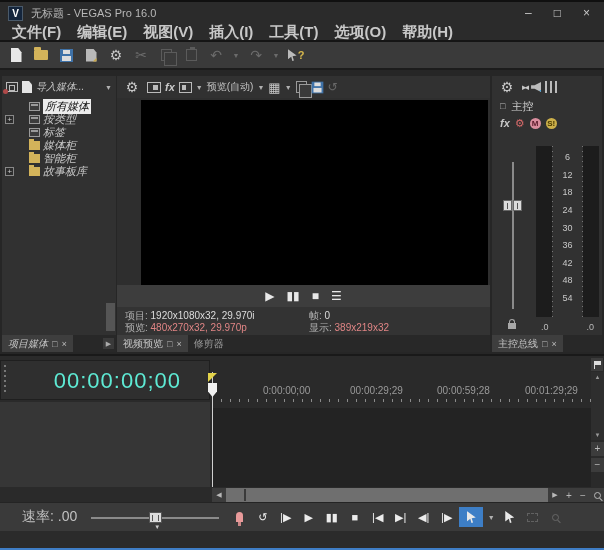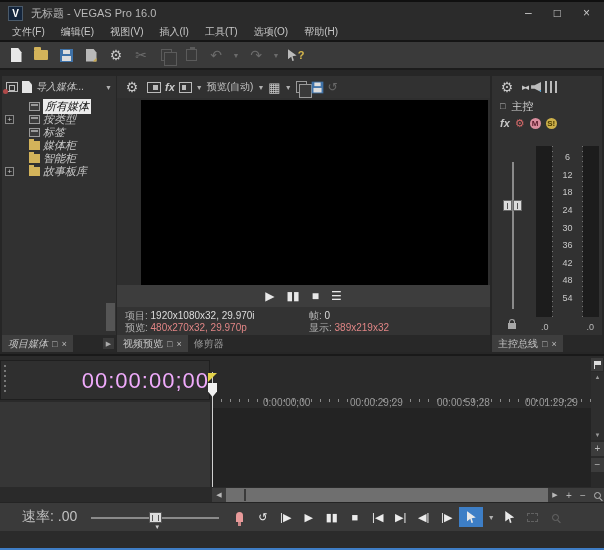--- a/index.html
+++ b/index.html
@@ -9,21 +9,21 @@
 
   
   .titlebar { height:24px; display:flex; align-items:center; padding:0 8px; background:#2b2b2b; border-top:2px solid #101010; }
   .app-logo { width:15px; height:15px; background:#14253c; color:#fff; font-size:10px; font-weight:bold; display:flex; align-items:center; justify-content:center; border:1px solid #4a5a6a; }
   .title-text { margin-left:8px; font-size:11px; color:#b8b8b8; }
   .win-controls { margin-left:auto; display:flex; gap:22px; padding-right:6px; }
   .win-controls span { font-size:12px; color:#c8c8c8; }
 
   
   .menubar { height:18px; display:flex; align-items:center; padding-left:4px; background:#2b2b2b; border-bottom:2px solid #151515; }
-  .menu-item { font-size:10px; color:#c8c8c8; padding:0 8px; }
+  .menu-item { font-size:15px; color:#c8c8c8; padding:0 8px;font-weight:bold; }
 
   
   .toolbar { height:28px; display:flex; align-items:center; gap:3px; padding-left:5px; background:#3a3a3a; border-bottom:2px solid #1c1c1c; }
   .tbtn { width:22px; height:21px; display:flex; align-items:center; justify-content:center; color:#c8c8c8; font-size:14px; position:relative; }
   .tbtn.sm { width:12px; font-size:7px; }
   .disabled { opacity:.35; }
   .ic-newdoc { width:11px; height:14px; background:#e8e8e8; clip-path:polygon(0 0,70% 0,100% 30%,100% 100%,0 100%); }
   .ic-folder { width:14px; height:10px; background:#d3b35a; border-radius:1px; position:relative; }
   .ic-folder:before { content:""; position:absolute; top:-3px; left:0; width:7px; height:3px; background:#d3b35a; border-radius:1px 1px 0 0; }
   .ic-save { width:13px; height:13px; background:#3f72a8; position:relative; }
@@ -114,24 +114,24 @@
   .mx-values { height:14px; position:relative; font-size:9px; color:#bbb; flex:none; }
   .ic-lock { position:absolute; left:16px; top:2px; width:8px; height:6px; background:#a8a8a8; }
   .ic-lock:before { content:""; position:absolute; left:1px; top:-4px; width:4px; height:4px; border:1px solid #a8a8a8; border-bottom:none; border-radius:3px 3px 0 0; }
   .mval-l { position:absolute; left:49px; top:1px; }
   .mval-r { position:absolute; right:8px; top:1px; }
 
   
   .timeline { position:relative; height:148px; background:#2a2a2a; border-top:2px solid #191919; }
   .time-box { position:absolute; left:0; top:4px; width:210px; height:40px; background:#2f2f2f; border:1px solid #1f1f1f; }
   .time-grip { position:absolute; left:3px; top:4px; bottom:4px; width:2px; background:repeating-linear-gradient(180deg,#777 0 2px,transparent 2px 5px); }
-  .time-text { position:absolute; right:0; top:7px; font-size:22px; color:#f0abfc; letter-spacing:1px;margin-left:8px; }
+  .time-text { position:absolute; right:28px; top:7px; font-size:22px; color:#5eead4; letter-spacing:1px;margin-left:8px; }
   .tracks-left { position:absolute; left:0; top:46px; width:210px; bottom:15px; background:#363636; }
   .ruler { position:absolute; left:212px; right:13px; top:0; height:52px; }
-  .ruler-label { position:absolute; top:41px; font-size:10px; color:#9a9a9a; white-space:nowrap;padding-left:45px; }
+  .ruler-label { position:absolute; top:29px; font-size:10px; color:#9a9a9a; white-space:nowrap;padding-left:45px; }
   .ruler-ticks { position:absolute; left:0; right:0; bottom:6px; height:3px;
                  background:repeating-linear-gradient(90deg,#8a8a8a 0 1px,transparent 1px 9px); }
   .tracks-right { position:absolute; left:212px; right:13px; top:52px; bottom:15px; background:#232323; }
   .playhead { position:absolute; left:212px; top:16px; bottom:15px; width:1px; background:#cfcfcf; }
   .cursor-flag { position:absolute; left:208px; top:17px; width:9px; height:9px; background:#e3d34a; clip-path:polygon(0 0,100% 0,0 100%); }
   .cursor-head { position:absolute; left:208px; top:27px; width:9px; height:14px; background:#f2f2f2; clip-path:polygon(0 0,100% 0,100% 60%,50% 100%,0 60%); }
   .marker-btn { position:absolute; right:1px; top:2px; width:12px; height:13px; background:#3c3c3c; display:flex; align-items:center; justify-content:center; }
   .ic-flag { width:7px; height:8px; border-left:1px solid #ddd; position:relative; }
   .ic-flag:before { content:""; position:absolute; left:0; top:0; width:6px; height:4px; background:#ddd; }
   .vscroll { position:absolute; right:0; top:16px; width:13px; height:68px; background:#2e2e2e; display:flex; flex-direction:column; justify-content:space-between; align-items:center; }

